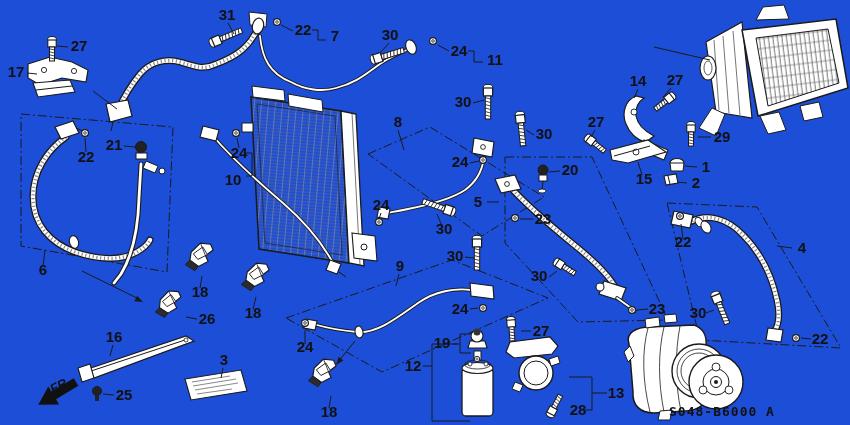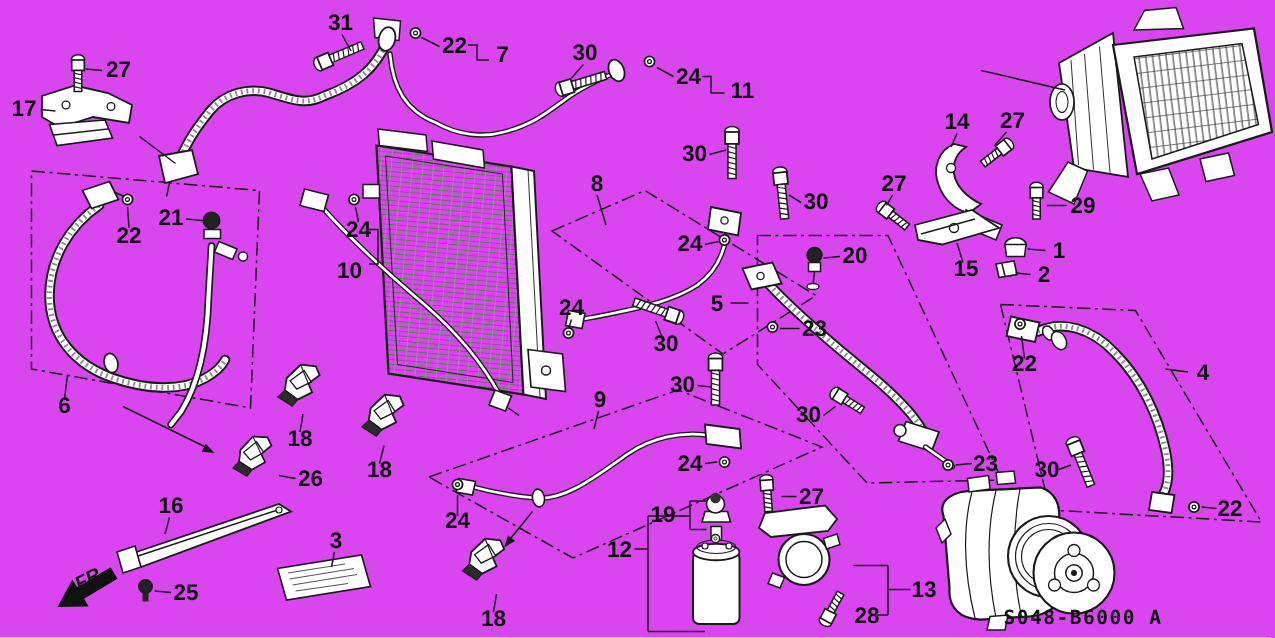--- a/index.html
+++ b/index.html
@@ -1,16 +1,16 @@
 <!DOCTYPE html>
 <html><head>
 <meta charset="utf-8">
 <style>
   html,body{margin:0;padding:0;background:#fff;}
-  .stage{position:relative;width:850px;height:425px;background:#d946ef;overflow:hidden;
+  .stage{position:relative;width:850px;height:425px;background:#1d4ed8;overflow:hidden;
          font-family:"Liberation Sans", sans-serif;}
   svg{position:absolute;left:0;top:0;}
   .lbl{font-family:"Liberation Sans", sans-serif;font-weight:bold;font-size:15px;fill:#111;}
   .code{font-family:"DejaVu Sans Mono", monospace;font-weight:bold;font-size:13px;letter-spacing:1px;fill:#111;}
   .fr{font-family:"Liberation Sans", sans-serif;font-weight:bold;font-style:italic;font-size:13px;fill:#111;}
   .ln{stroke:#1a1a1a;stroke-width:1;fill:none;}
   .box{stroke:#1a1a1a;stroke-width:1;fill:none;stroke-dasharray:9 3 2 3;}
   .part{stroke:#1a1a1a;fill:#fff;}
   .tubeO{stroke:#1a1a1a;stroke-width:7;fill:none;stroke-linecap:round;}
   .tubeI{stroke:#fff;stroke-width:4.4;fill:none;stroke-linecap:round;}

